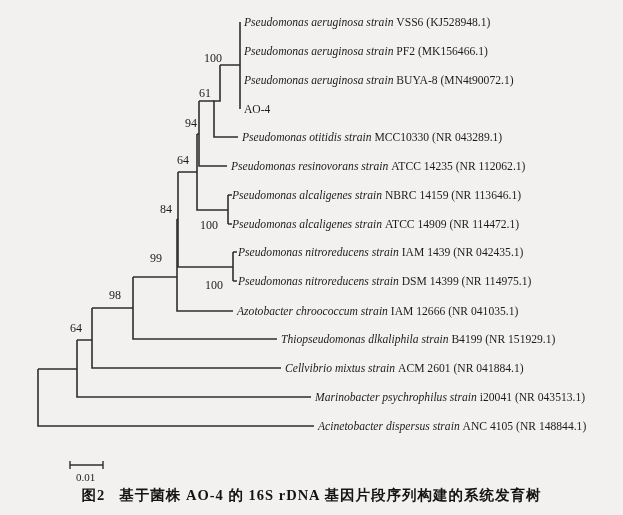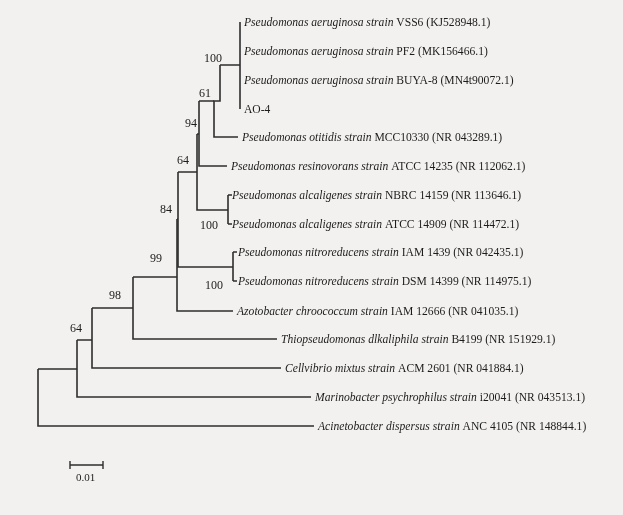--- a/index.html
+++ b/index.html
@@ -69,13 +69,16 @@
     <text class="leaf-label" x="285" y="372"><tspan class="sci">Cellvibrio mixtus strain </tspan><tspan>ACM 2601 (NR 041884.1)</tspan></text>
     <text class="leaf-label" x="315" y="401"><tspan class="sci">Marinobacter psychrophilus strain </tspan><tspan>i20041 (NR 043513.1)</tspan></text>
     <text class="leaf-label" x="318" y="430"><tspan class="sci">Acinetobacter dispersus strain </tspan><tspan>ANC 4105 (NR 148844.1)</tspan></text>
 
     <g>
       <path class="scalebar" d="M70,461 L70,469 M70,465 L103,465 M103,461 L103,469"></path>
       <text class="scale-label" x="76" y="481">0.01</text>
     </g>
   </svg>
 
+  <div class="caption">
+    <span class="fig-no">图2</span><span>基于菌株 AO-4 的 16S rDNA 基因片段序列构建的系统发育树</span>
+  </div>
 </div>
 
 </body></html>

